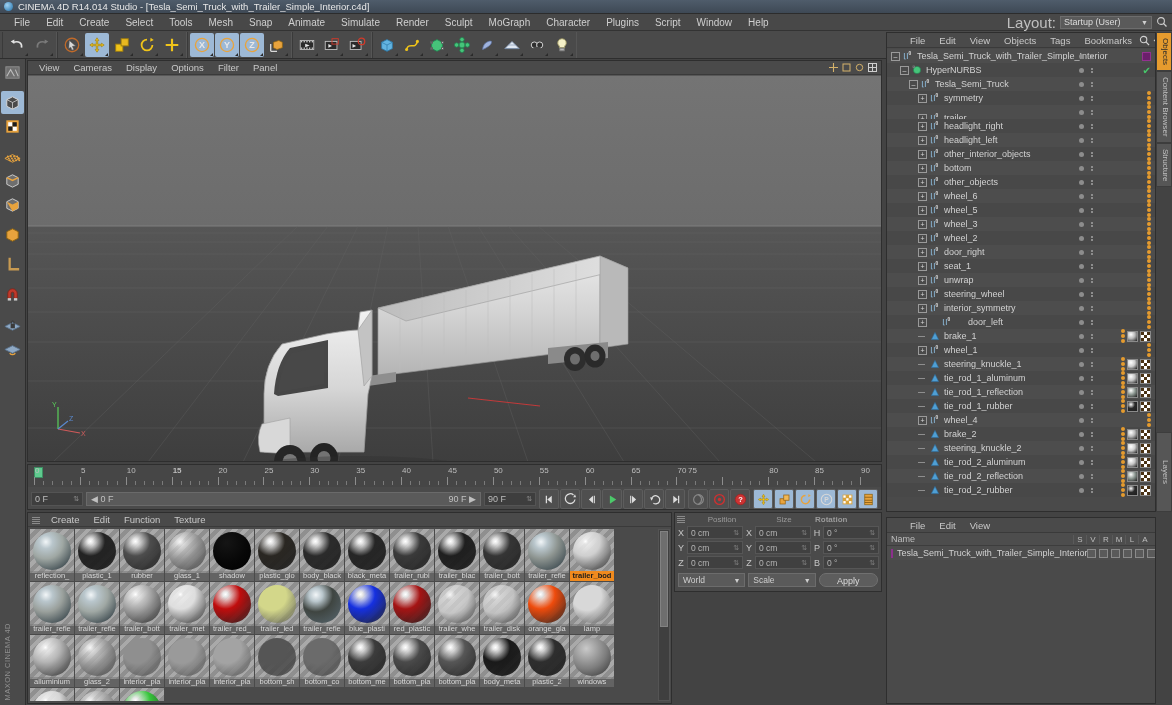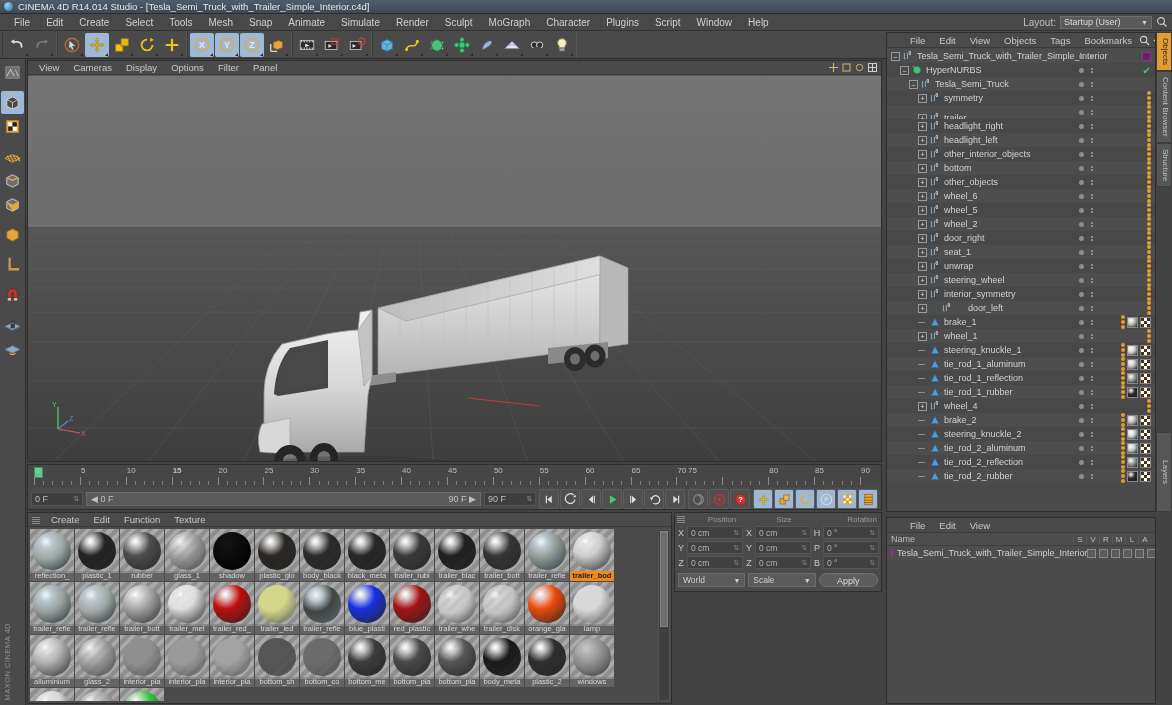--- a/index.html
+++ b/index.html
@@ -20,21 +20,21 @@
   }
   .tb-logo{ width:9px;height:9px;border-radius:50%;
      background:radial-gradient(circle at 35% 35%,#9fd1f2,#1f6fa8); }
   .tb-title{ font-size:9.5px; color:#e8e8e8; white-space:nowrap; }
 
   
   .menubar{ height:17px; background:#484848; display:flex; align-items:center;
      border-bottom:1px solid #333; padding-left:6px; }
   .menubar .mi{ padding:0 8px; font-size:10px; color:#cfcfcf; line-height:17px; cursor:default;}
   .layoutbox{ margin-left:auto; display:flex; align-items:center; gap:4px; padding-right:4px;}
-  .layoutbox .lbl{ font-size:10px; color:#bfbfbf;}
+  .layoutbox .lbl{ font-size:15px; color:#bfbfbf;}
   .layoutsel{ width:92px;height:13px;background:#5a5a5a;border:1px solid #6d6d6d;
      display:flex;align-items:center;padding:0 3px;font-size:9px;color:#dcdcdc;}
   .layoutsel .arr{ margin-left:auto;font-size:7px;color:#cfcfcf;}
   .mag{ width:12px;height:12px; }
 
   
   .toolbar{ height:28px; background:#4a4a4a; display:flex; align-items:center;
      border-bottom:1px solid #2e2e2e; padding-left:2px; gap:0; }
   .tgrp{ display:flex; align-items:center; height:26px; padding:0 2px; gap:1px;
      border-left:1px solid #3a3a3a; border-right:1px solid #565656; }
@@ -1105,21 +1105,21 @@
     <div class="mm-scroll">
       <div class="mm-thumb"></div>
     </div>
   </div>
 
   <div class="coord">
     <div class="co-head" id="cohead">
         <div class="hgrip" style="position: static; margin-right: 6px;"></div>
         <div class="seg" style="width: 62px; text-align: center;">Position</div>
         <div class="seg" style="width: 62px; text-align: center;">Size</div>
-        <div class="seg" style="width: 62px; text-align: right;">Rotation</div>
+        <div class="seg" style="width: 62px; text-align: left; font-weight: bold;">Rotation</div>
       </div>
     <div id="corows">
         <div class="co-row">
           <div class="co-lab">X</div>
           <div class="co-inp">
             <span>0 cm</span>
             <span class="sp">⇅</span>
           </div>
           <div class="co-lab">X</div>
           <div class="co-inp">
@@ -1486,20 +1486,47 @@
           <div class="tree" style="padding-left: 31px;">
             <div class="expander">+</div>
             <div class="oicon">
               <svg width="12" height="12" viewBox="0 0 20 20">
                 <path d="M4 5 V15 H6" fill="none" stroke="#8fbfe0" stroke-width="1.4"></path>
                 <text x="13" y="9" fill="#e0e0e0" font-size="8" font-family="Liberation Sans, sans-serif" font-weight="bold" text-anchor="middle">0</text>
                 <path d="M9 5 V15" fill="none" stroke="#8fbfe0" stroke-width="1.4"></path>
               </svg>
             </div>
             <div class="oname">wheel_5</div>
+          </div>
+          <div class="dots">
+            <div class="gdot"></div>
+            <div class="gdots2">
+              <i></i>
+              <i></i>
+            </div>
+          </div>
+          <div class="tagbox">
+            <div class="tagcol">
+              <div class="tagdot"></div>
+              <div class="tagdot"></div>
+              <div class="tagdot"></div>
+            </div>
+          </div>
+        </div>
+        <div class="orow">
+          <div class="tree" style="padding-left: 31px;">
+            <div class="expander">+</div>
+            <div class="oicon">
+              <svg width="12" height="12" viewBox="0 0 20 20">
+                <path d="M4 5 V15 H6" fill="none" stroke="#8fbfe0" stroke-width="1.4"></path>
+                <text x="13" y="9" fill="#e0e0e0" font-size="8" font-family="Liberation Sans, sans-serif" font-weight="bold" text-anchor="middle">0</text>
+                <path d="M9 5 V15" fill="none" stroke="#8fbfe0" stroke-width="1.4"></path>
+              </svg>
+            </div>
+            <div class="oname">wheel_3</div>
           </div>
           <div class="dots">
             <div class="gdot"></div>
             <div class="gdots2">
               <i></i>
               <i></i>
             </div>
           </div>
           <div class="tagbox">
             <div class="tagcol">

